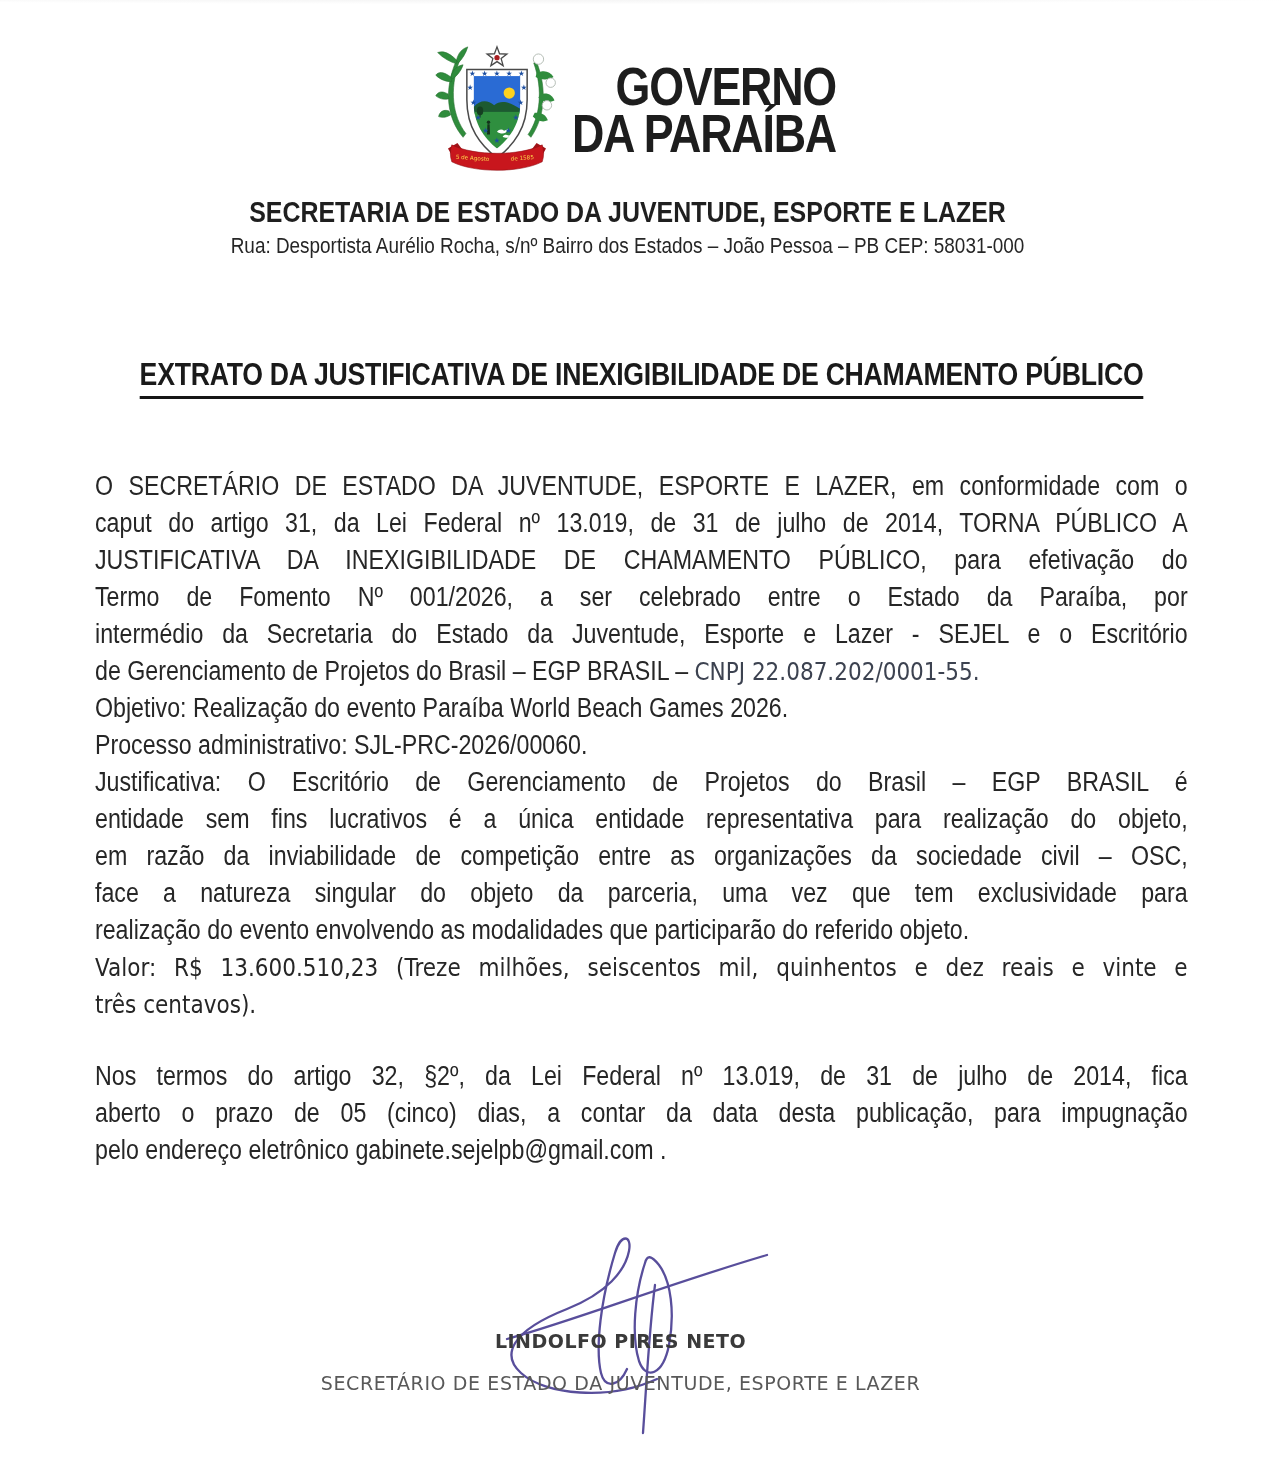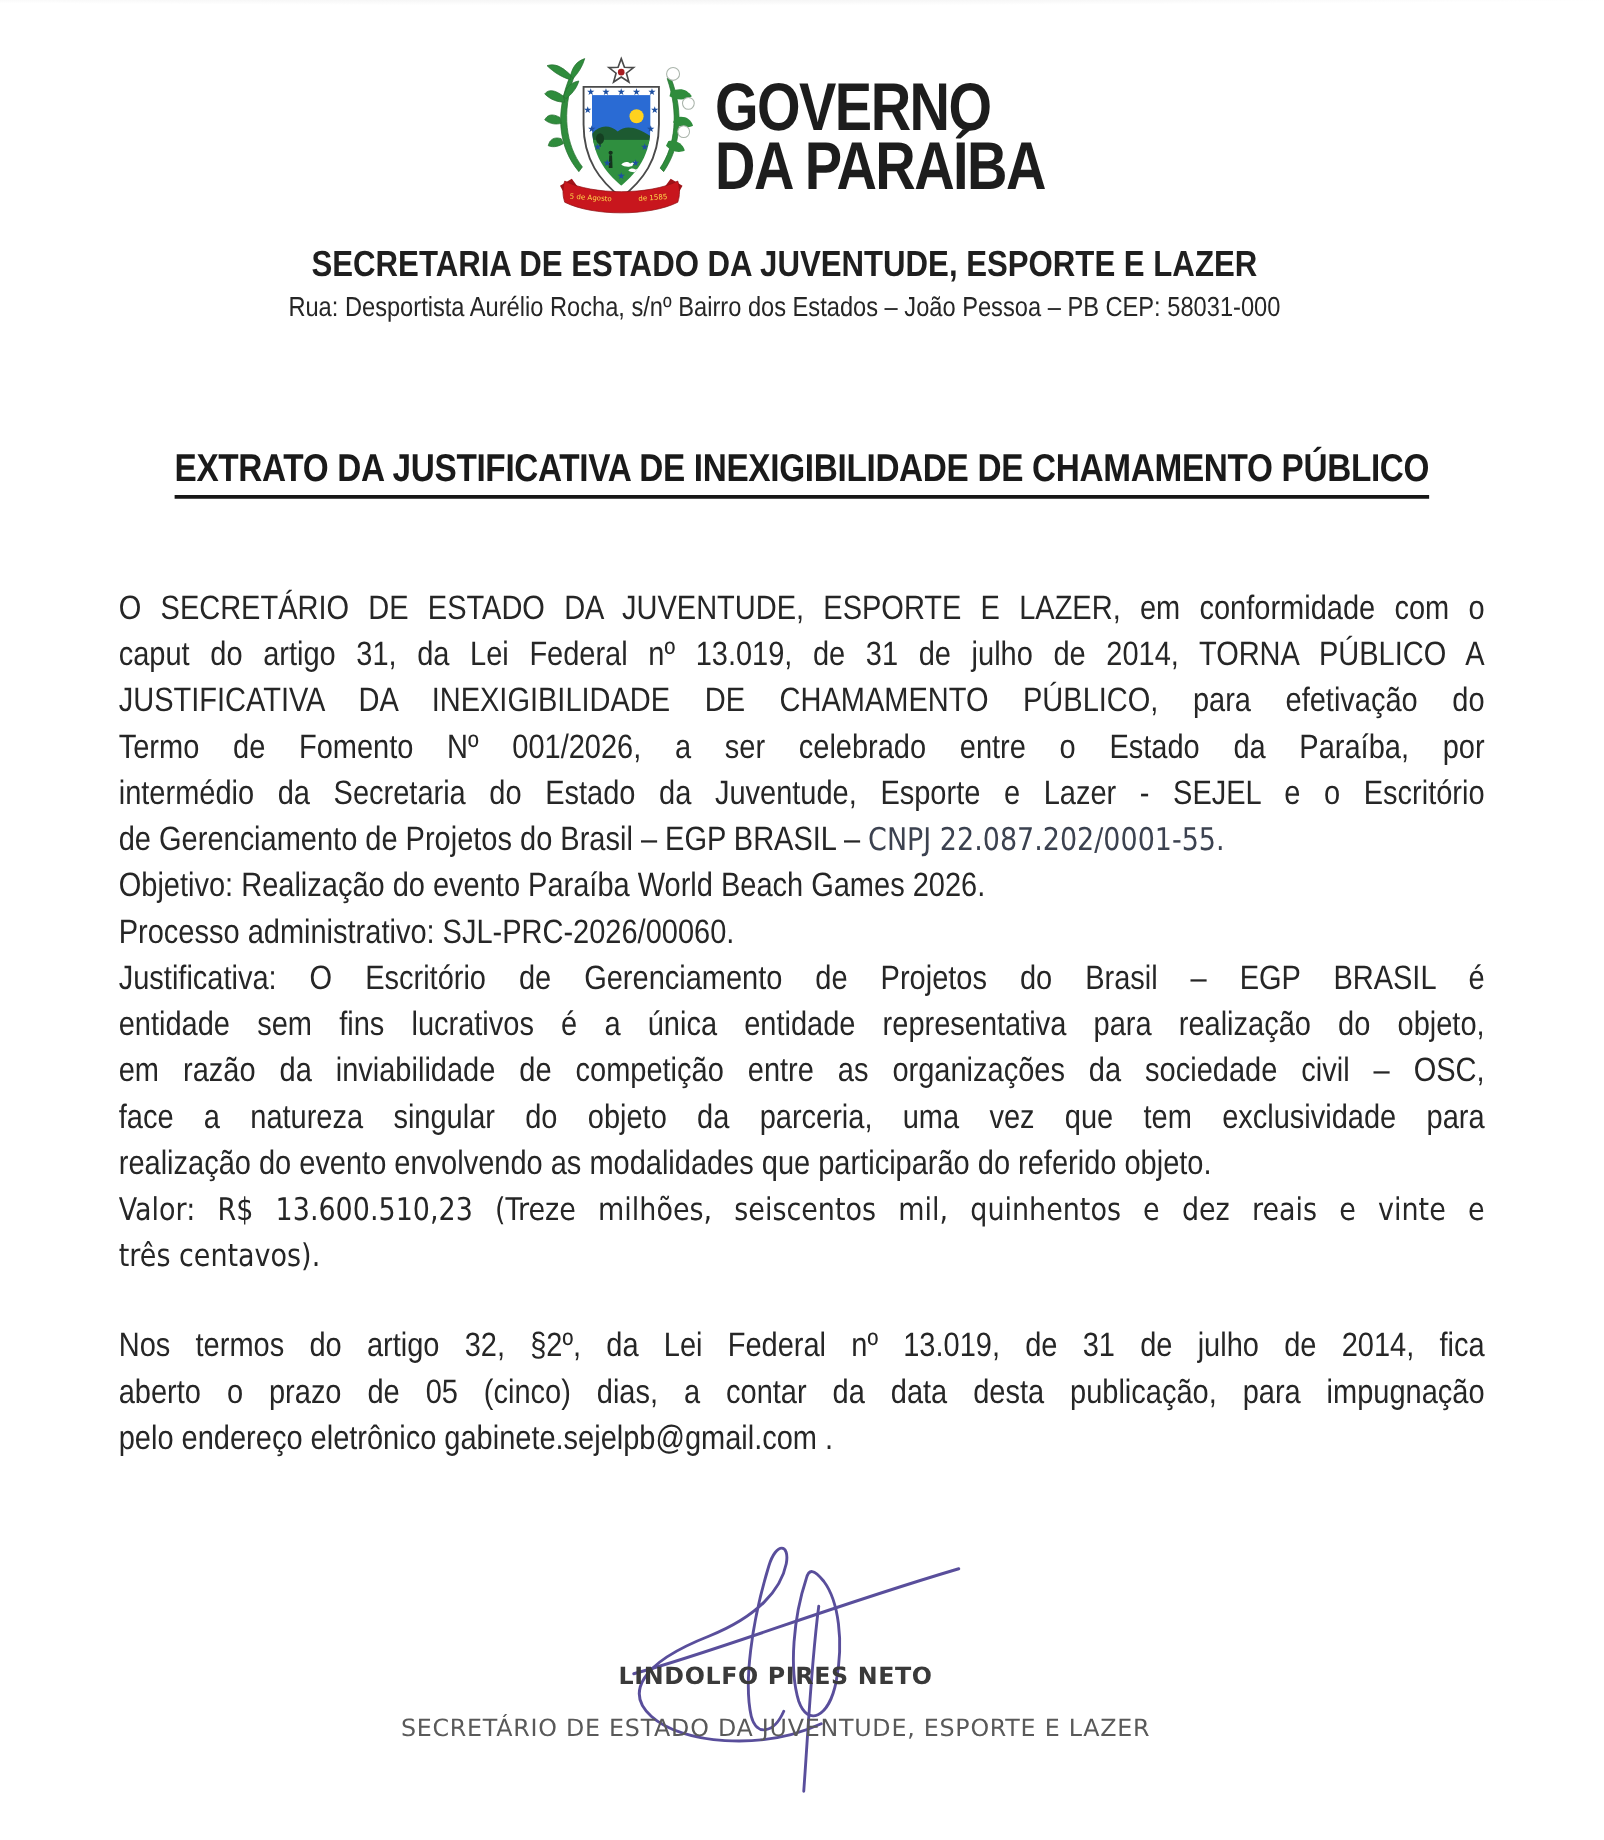--- a/index.html
+++ b/index.html
@@ -12,21 +12,21 @@
     background:radial-gradient(120% 20px at 42% -10px, rgba(90,90,90,.20), rgba(255,255,255,0) 72%);
     pointer-events:none;
   }
   
   .logo-row {
     position:absolute; top:45px; left:0; right:0;
     display:flex; justify-content:center; align-items:center; gap:12px;
     transform:translateX(-10px);
   }
   .crest { width:126px; height:130px; flex:0 0 auto; }
-  .gov-name-box { position:relative; width:258px; height:104px; }
+  .gov-name-box { position:relative; width:258px; height:104px;text-align:right; }
   .gov-name {
     position:absolute; left:0; top:50%;
     transform:translateY(-50%) scaleX(0.83); transform-origin:left center;
     font-weight:bold; font-size:54px; line-height:47px; letter-spacing:-1.5px;
     color:#1d1d1d; white-space:nowrap;
   }
   .c-line { position:absolute; left:0; right:0; text-align:center; white-space:nowrap; }
   .secretariat {
     top:196px; font-weight:bold; font-size:29px; color:#1f1f1f;
     transform:translateX(-14px) scaleX(0.86);

